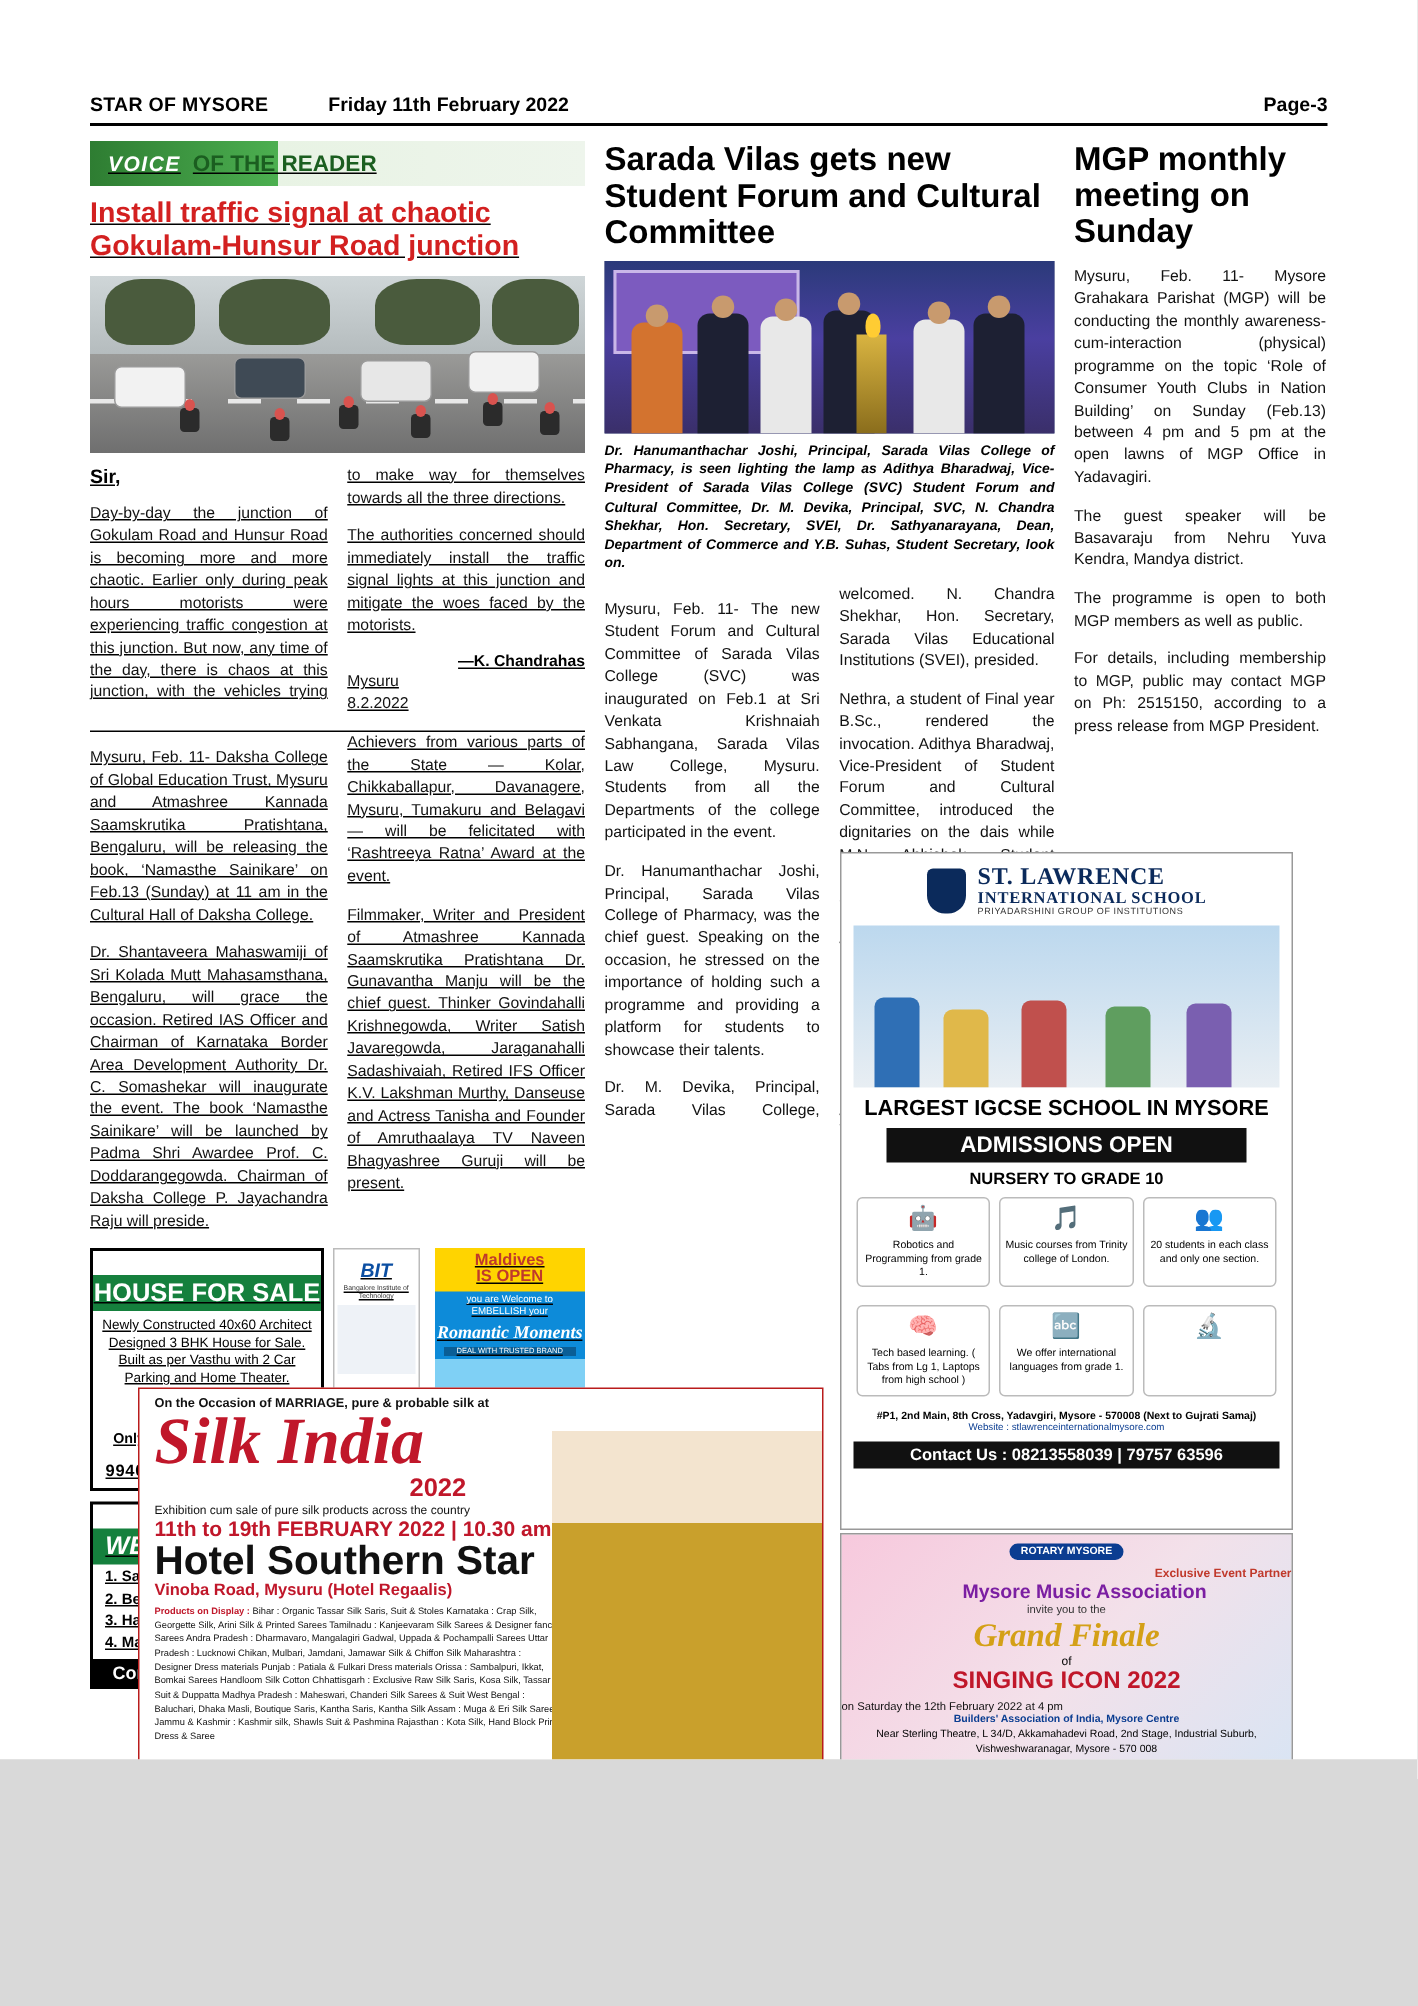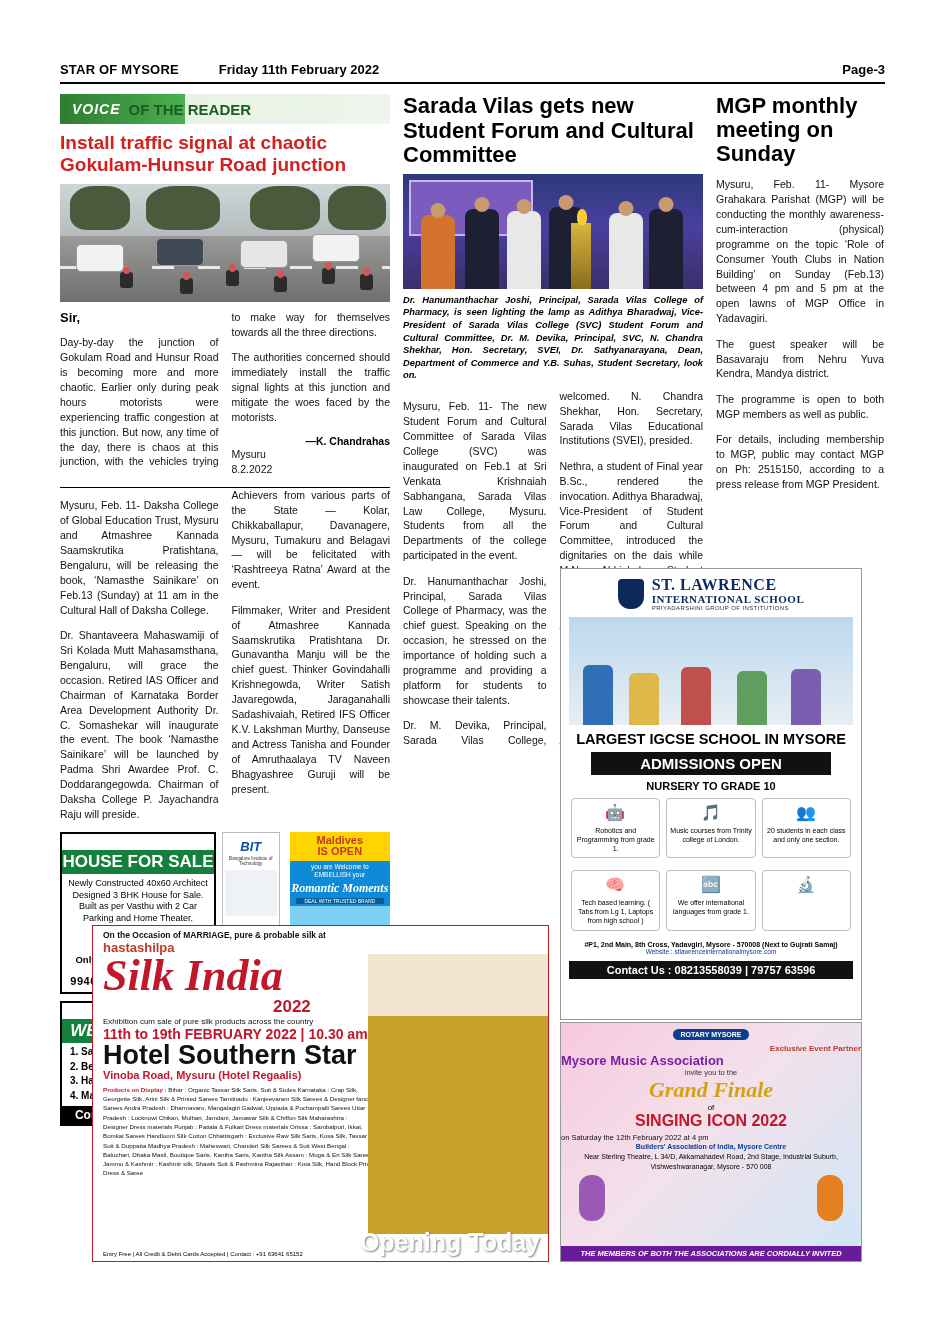--- a/index.html
+++ b/index.html
@@ -1,25 +1,25 @@
 <!DOCTYPE html>
 <html><head>
 <meta charset="utf-8">
 <style>
   html,body{margin:0;padding:0;background:#d9d9d9;}
   body{font-family:"Liberation Sans", sans-serif;}
-  .page{width:945px;height:1337px;background:#fff;position:relative;margin:0 auto;overflow:hidden;}
+  .page{width:945px;height:1173px;background:#fff;position:relative;margin:0 auto;overflow:hidden;}
   .sheet{position:absolute;left:60px;top:62px;width:825px;height:1215px;}
   
   .masthead{display:flex;align-items:baseline;border-bottom:2px solid #000;padding-bottom:5px;}
   .mh-left{font-size:13px;font-weight:bold;letter-spacing:.2px;}
   .mh-date{font-size:13px;font-weight:bold;margin-left:40px;}
   .mh-right{margin-left:auto;font-size:13px;font-weight:bold;}
   .cols{display:flex;margin-top:10px;gap:13px;}
-  .col1{width:330px;}
+  .col1{width:330px;text-decoration:underline;}
   .col2{width:300px;}
   .col3{width:168px;}
   
   .voice-bar{background:linear-gradient(90deg,#2e7d32 0%,#4caf50 38%,#e8f3e4 38%,#eef5ec 100%);height:30px;display:flex;align-items:center;}
   .voice-bar .v1{color:#fff;font-weight:bold;font-size:14px;letter-spacing:1px;padding-left:12px;font-style:italic;}
   .voice-bar .v2{color:#1b5e20;font-weight:bold;font-size:15px;padding-left:8px;}
   .headline-red{color:#d32020;font-weight:bold;font-size:19px;line-height:1.15;margin-top:8px;}
   .photo{width:100%;height:118px;margin-top:8px;background:#8e96a0;position:relative;overflow:hidden;}
   .road{position:absolute;left:0;right:0;bottom:0;height:56%;background:linear-gradient(180deg,#9a9a98,#6f6f6f);}
   .road:after{content:"";position:absolute;left:0;right:0;top:46%;height:3px;background:repeating-linear-gradient(90deg,#e8e8e8 0 22px,transparent 22px 46px);}
@@ -99,21 +99,21 @@
   .stl-grid{display:flex;gap:6px;padding:6px 10px;}
   .stl-card{flex:1;border:1px solid #bbb;border-radius:4px;text-align:center;font-size:7px;padding:4px 3px;line-height:1.3;}
   .stl-card .ic{font-size:16px;display:block;margin-bottom:2px;}
   .stl-addr{font-size:7px;text-align:center;font-weight:bold;margin-top:4px;}
   .stl-web{font-size:6.5px;text-align:center;color:#0b3d91;}
   .stl-contact{background:#111;color:#fff;font-weight:bold;text-align:center;font-size:11px;margin:6px 8px 0;padding:3px 0;}
   .rotary{position:absolute;left:560px;top:1022px;width:300px;height:238px;border:1px solid #999;background:linear-gradient(135deg,#f7c9dd,#f3e1ea 45%,#cfe6f7);overflow:hidden;}
   .rot-top{display:flex;justify-content:center;gap:6px;padding-top:6px;}
   .rot-chip{background:#0b3d91;color:#fff;font-size:7px;font-weight:bold;border-radius:10px;padding:2px 8px;}
   .rot-ex{text-align:right;font-size:8px;color:#c0392b;font-weight:bold;margin-top:4px;}
-  .rot-mma{text-align:left;font-size:13px;font-weight:bold;color:#7b1fa2;}
+  .rot-mma{text-align:center;font-size:13px;font-weight:bold;color:#7b1fa2;margin-left:24px;}
   .rot-inv{text-align:center;font-size:7.5px;color:#333;}
   .rot-gf{text-align:center;font-family:"Liberation Serif",serif;font-style:italic;font-weight:bold;font-size:22px;color:#d4a017;}
   .rot-of{text-align:center;font-size:8px;}
   .rot-si{text-align:center;font-weight:bold;font-size:16px;color:#c0172a;}
   .rot-when{text-align:left;font-size:7.5px;color:#111;margin-top:3px;}
   .rot-ven{text-align:center;font-size:7px;line-height:1.4;}
   .rot-bar{position:absolute;left:0;right:0;bottom:0;background:#6a1b9a;color:#fff;font-size:7.5px;font-weight:bold;text-align:center;padding:3px 0;font-style:italic;}
   .mic{position:absolute;left:18px;bottom:40px;width:26px;height:46px;background:#9b59b6;border-radius:12px;}
   .mic.r{left:auto;right:18px;background:#e67e22;}
 </style>
@@ -262,21 +262,20 @@
       <p class="bodytext">Mysuru, Feb. 11- Mysore Grahakara Parishat (MGP) will be conducting the monthly awareness-cum-interaction (physical) programme on the topic ‘Role of Consumer Youth Clubs in Nation Building’ on Sunday (Feb.13) between 4 pm and 5 pm at the open lawns of MGP Office in Yadavagiri.</p>
       <p class="bodytext">The guest speaker will be Basavaraju from Nehru Yuva Kendra, Mandya district.</p>
       <p class="bodytext">The programme is open to both MGP members as well as public.</p>
       <p class="bodytext">For details, including membership to MGP, public may contact MGP on Ph: 2515150, according to a press release from MGP President.</p>
     </div>
   </div>
  </div>
 
  <div class="silk">
    <div class="silk-top" style="text-align:left;padding-left:10px">On the Occasion of MARRIAGE, pure &amp; probable silk at</div>
-   <div class="silk-logo">hastashilpa</div>
    <div class="silk-title">Silk India</div>
    <div class="silk-year">2022</div>
    <div class="silk-ex">Exhibition cum sale of pure silk products across the country</div>
    <div class="silk-dates">11th to 19th FEBRUARY 2022  |  10.30 am to 8.30 pm</div>
    <div class="silk-hotel">Hotel Southern Star</div>
    <div class="silk-addr">Vinoba Road, Mysuru                      (Hotel Regaalis)</div>
    <div class="silk-list">
      <b>Products on Display :</b>
      <span>Bihar : Organic Tassar Silk Saris, Suit &amp; Stoles Karnataka : Crap Silk, Georgette Silk, Arini Silk &amp; Printed Sarees Tamilnadu : Kanjeevaram Silk Sarees &amp; Designer fancy Sarees Andra Pradesh : Dharmavaro, Mangalagiri Gadwal, Uppada &amp; Pochampalli Sarees Uttar Pradesh : Lucknowi Chikan, Mulbari, Jamdani, Jamawar Silk &amp; Chiffon Silk Maharashtra : Designer Dress materials Punjab : Patiala &amp; Fulkari Dress materials Orissa : Sambalpuri, Ikkat, Bomkai Sarees Handloom Silk Cotton Chhattisgarh : Exclusive Raw Silk Saris, Kosa Silk, Tassar Suit &amp; Duppatta Madhya Pradesh : Maheswari, Chanderi Silk Sarees &amp; Suit West Bengal : Baluchari, Dhaka Masli, Boutique Saris, Kantha Saris, Kantha Silk Assam : Muga &amp; Eri Silk Sarees Jammu &amp; Kashmir : Kashmir silk, Shawls Suit &amp; Pashmina Rajasthan : Kota Silk, Hand Block Print Dress &amp; Saree</span>
    </div>

